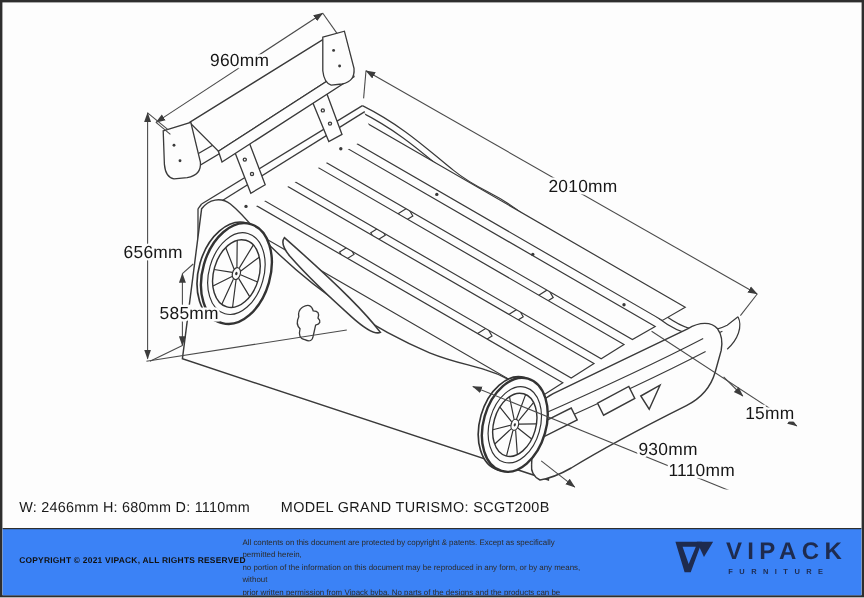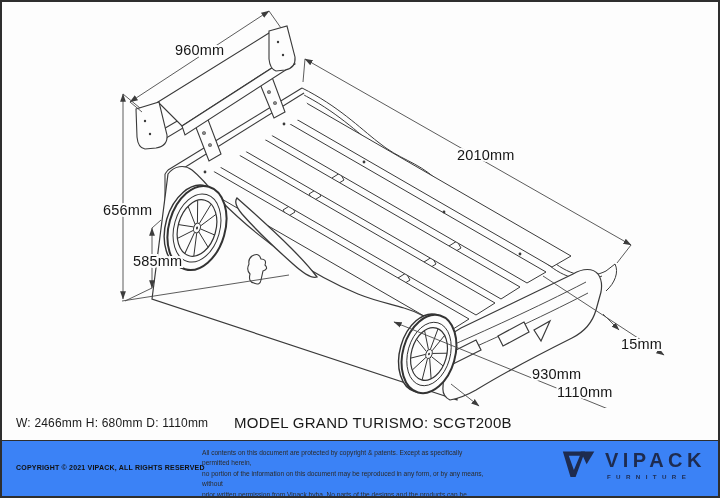--- a/index.html
+++ b/index.html
@@ -14,21 +14,21 @@
     font-size:14.5px;fill:#161616;stroke:#fdfdfd;stroke-width:4px;
     paint-order:stroke;letter-spacing:0.2px;
   }
   .info-bar{position:absolute;left:0;top:406px;width:716px;height:32px;}
   .info-overall{
     position:absolute;left:14px;top:0;line-height:30px;
     font-size:12px;color:#1a1a1a;letter-spacing:0.2px;white-space:nowrap;
   }
   .info-model{
     position:absolute;left:232px;top:0;line-height:30px;
-    font-size:15px;color:#1a1a1a;letter-spacing:0.3px;white-space:nowrap;
+    font-size:12px;color:#1a1a1a;letter-spacing:0.3px;white-space:nowrap;
   }
   .footer{
     position:absolute;left:0;top:438px;width:716px;height:56px;
     border-top:1.5px solid #2e2e2e;background:#3b82f6;
   }
   .copyright{
     position:absolute;left:14px;top:23px;font-size:7px;font-weight:bold;
     color:#111;letter-spacing:0.2px;white-space:nowrap;
   }
   .legal{

